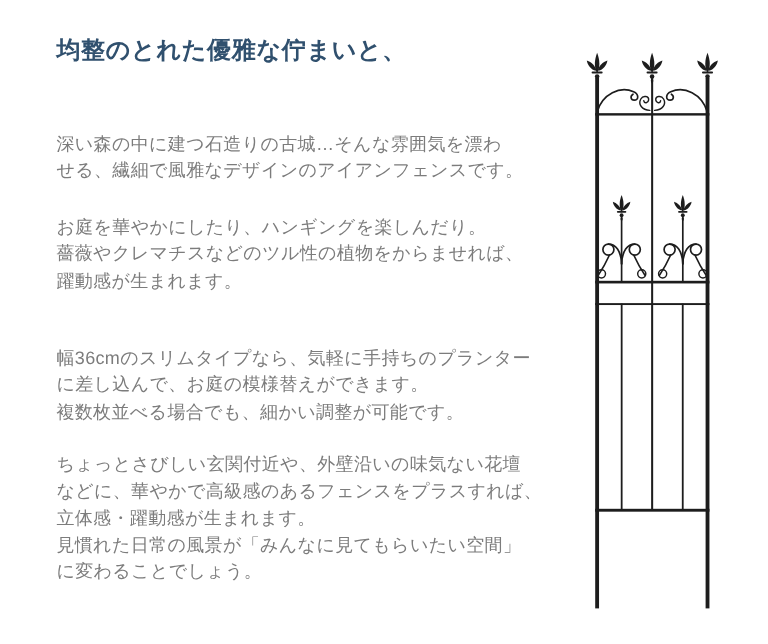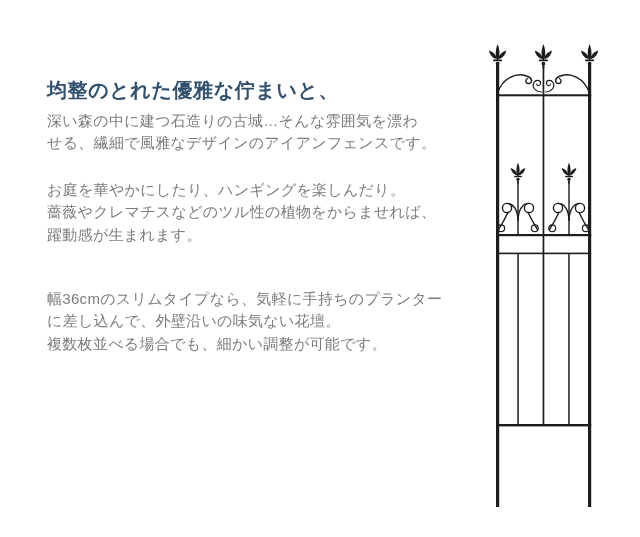--- a/index.html
+++ b/index.html
@@ -18,21 +18,21 @@
   .heading {
     position: absolute;
     left: 47px;
     top: 27px;
     color: #30506e;
     font-size: 20px;
     font-weight: 700;
     line-height: 31px;
     letter-spacing: 0.6px;
   }
-  .heading .line { white-space: nowrap; margin-top: 48px; }
+  .heading .line { white-space: nowrap; }
   .para {
     position: absolute;
     left: 47px;
     color: #7c7c7c;
     font-size: 15px;
     font-weight: 400;
     line-height: 22.3px;
     letter-spacing: 0.3px;
   }
   .para .line { white-space: nowrap; }
@@ -67,24 +67,31 @@
   </div>
 
   <div class="para para-2">
     <div class="line">お庭を華やかにしたり、ハンギングを楽しんだり。</div>
     <div class="line">薔薇やクレマチスなどのツル性の植物をからませれば、</div>
     <div class="line">躍動感が生まれます。</div>
   </div>
 
   <div class="para para-3">
     <div class="line">幅36cmのスリムタイプなら、気軽に手持ちのプランター</div>
-    <div class="line">に差し込んで、外壁沿いの味気ない花壇。</div>
+    <div class="line">に差し込んで、お庭の模様替えができます。</div>
     <div class="line">複数枚並べる場合でも、細かい調整が可能です。</div>
   </div>
 
+  <div class="para para-4">
+    <div class="line">ちょっとさびしい玄関付近や、外壁沿いの味気ない花壇</div>
+    <div class="line">などに、華やかで高級感のあるフェンスをプラスすれば、</div>
+    <div class="line">立体感・躍動感が生まれます。</div>
+    <div class="line">見慣れた日常の風景が「みんなに見てもらいたい空間」</div>
+    <div class="line">に変わることでしょう。</div>
+  </div>
 
   <div class="fence-wrap">
     <svg viewBox="0 0 165 490" xmlns="http://www.w3.org/2000/svg">
       <defs>
         <g id="fleur">
 
           <path class="iron" d="M0,-24 C2.3,-18 2.7,-12 0,-6.8 C-2.7,-12 -2.3,-18 0,-24 Z"></path>
 
           <path class="iron" d="M-1.2,-9 C-5,-10 -8,-13.5 -8.6,-17.6 C-4.6,-16.4 -1.7,-13.2 -0.7,-9.8 Z"></path>
           <path class="iron" d="M1.2,-9 C5,-10 8,-13.5 8.6,-17.6 C4.6,-16.4 1.7,-13.2 0.7,-9.8 Z"></path>

